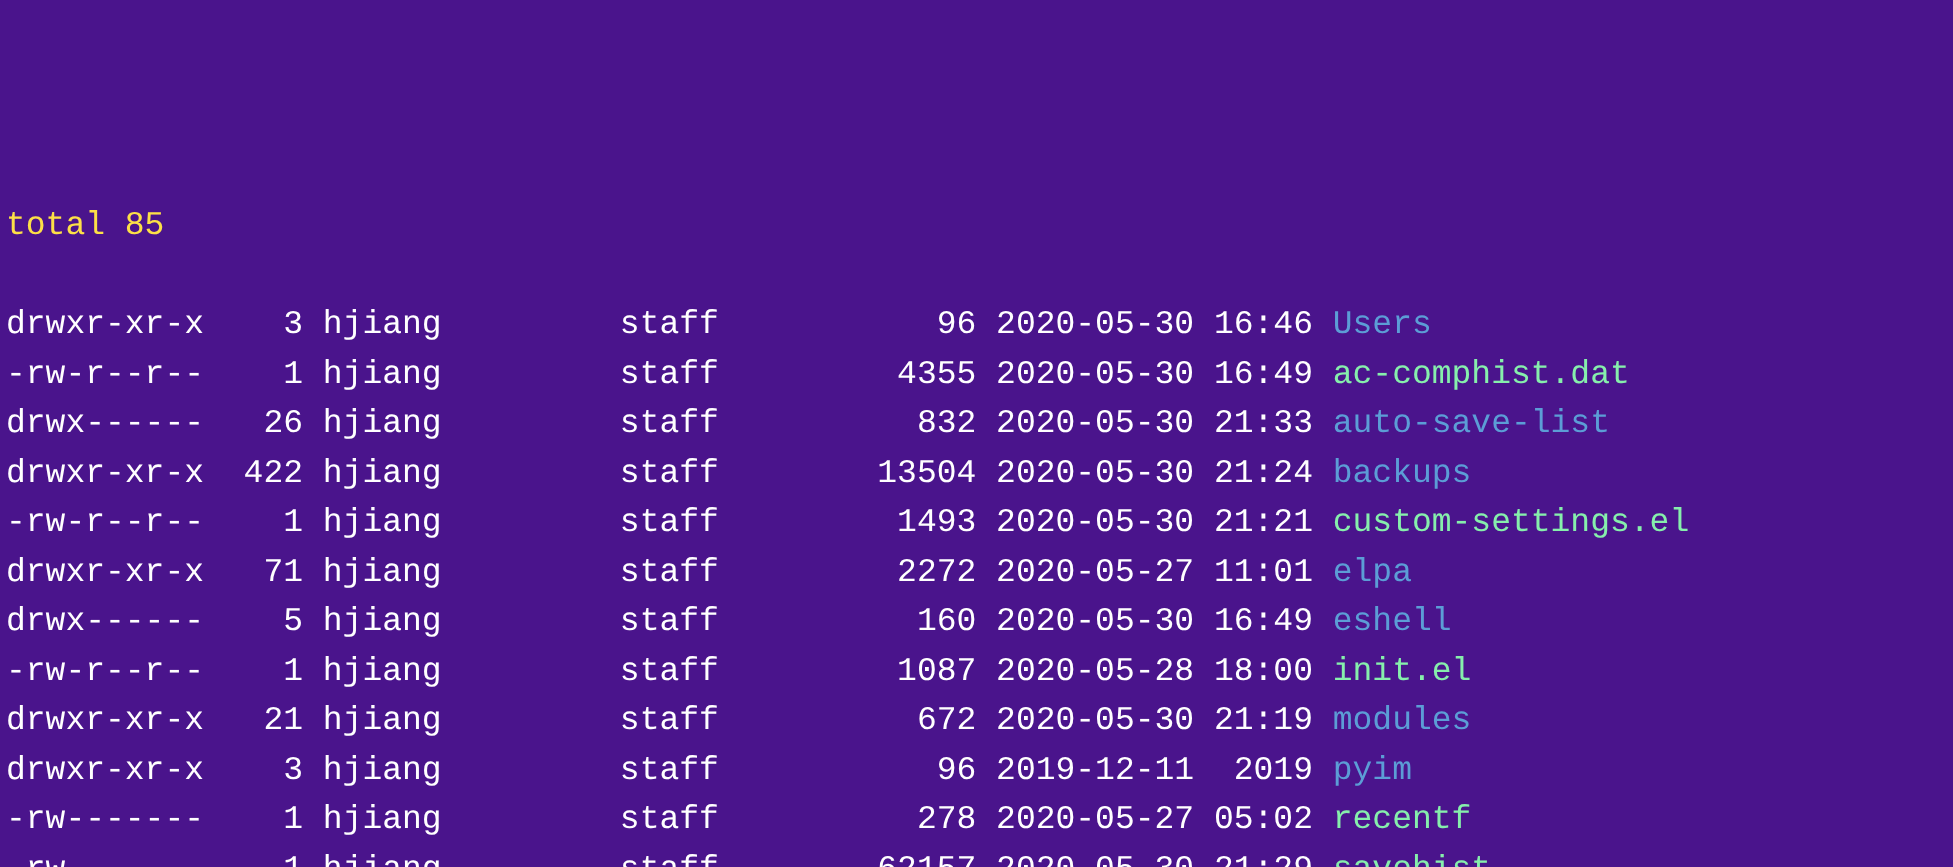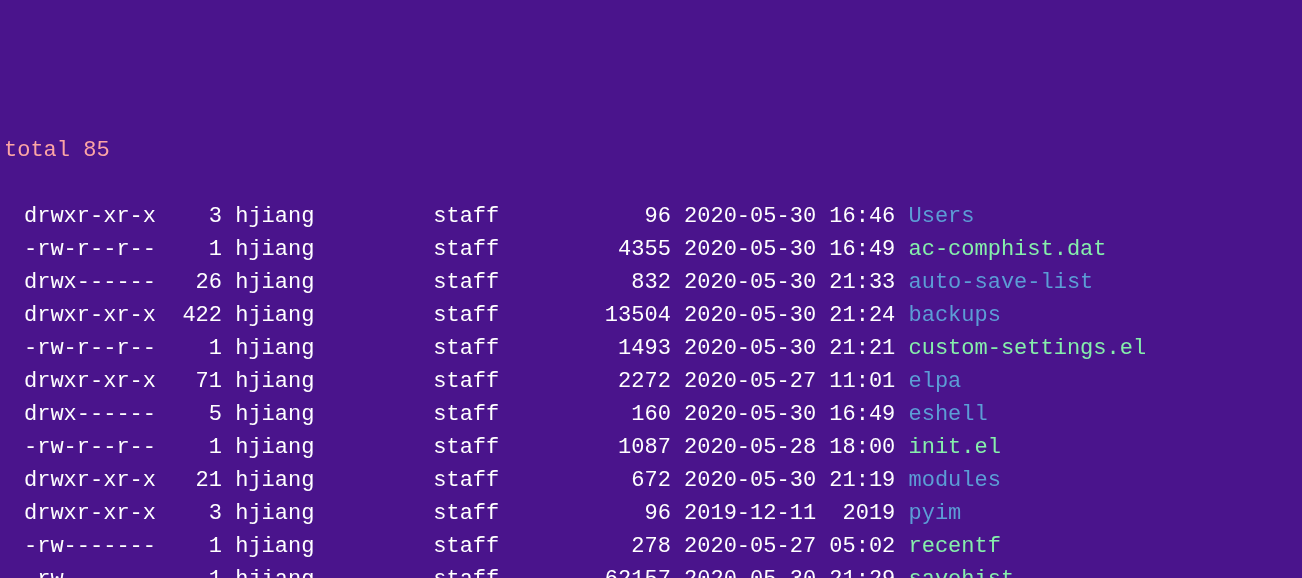--- a/index.html
+++ b/index.html
@@ -13,25 +13,24 @@
       font-family: 'Menlo', 'Monaco', 'Consolas', 'Courier New', monospace;
       font-size: 22px;
       line-height: 1.5;
       padding: 2px 4px;
       white-space: pre;
       width: 1302px;
       height: 578px;
       overflow: hidden;
     }
     .total-line {
-      color: #fca5a5;
+      color: #fde047;
     }
     .file-row {
       display: block;
-      margin-left: 20px;
     }
     .perms {
       display: inline-block;
       width: 11ch;
     }
     .links {
       display: inline-block;
       width: 4ch;
       text-align: right;
     }

